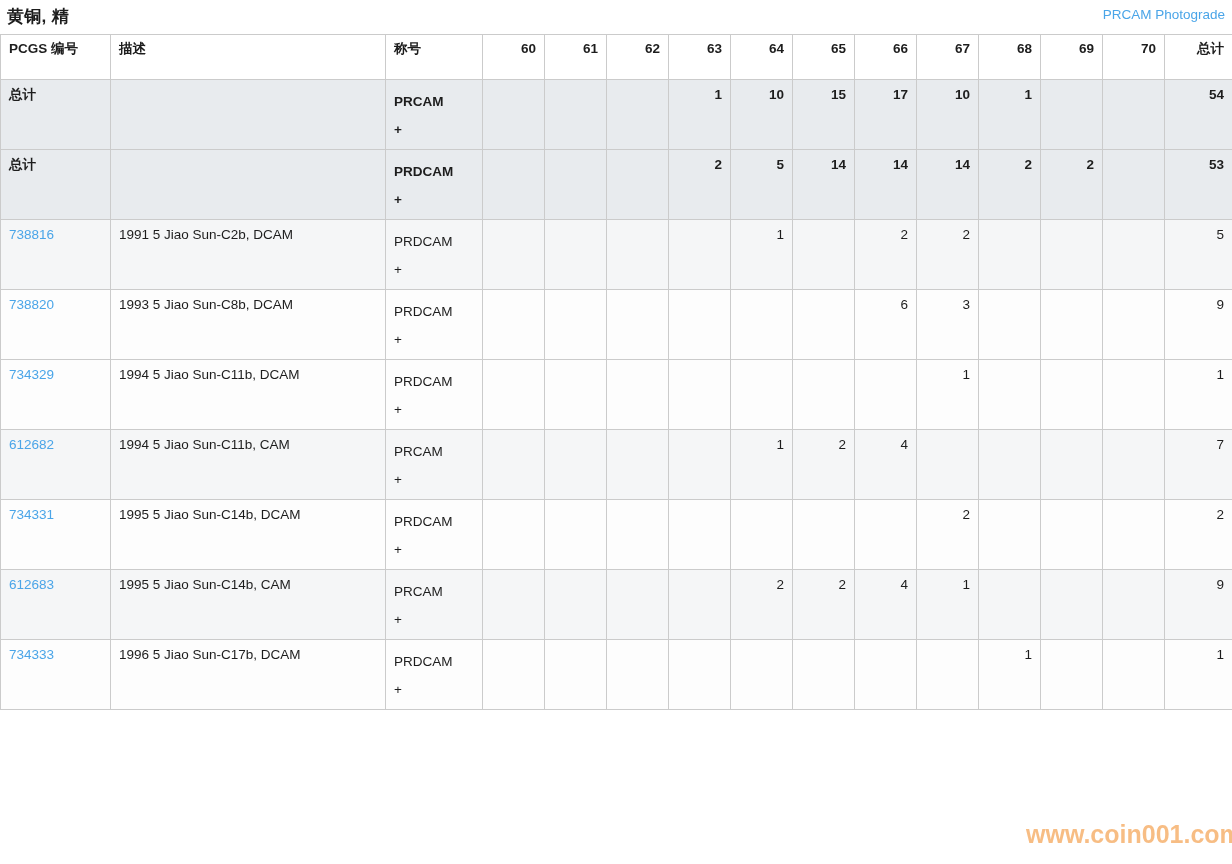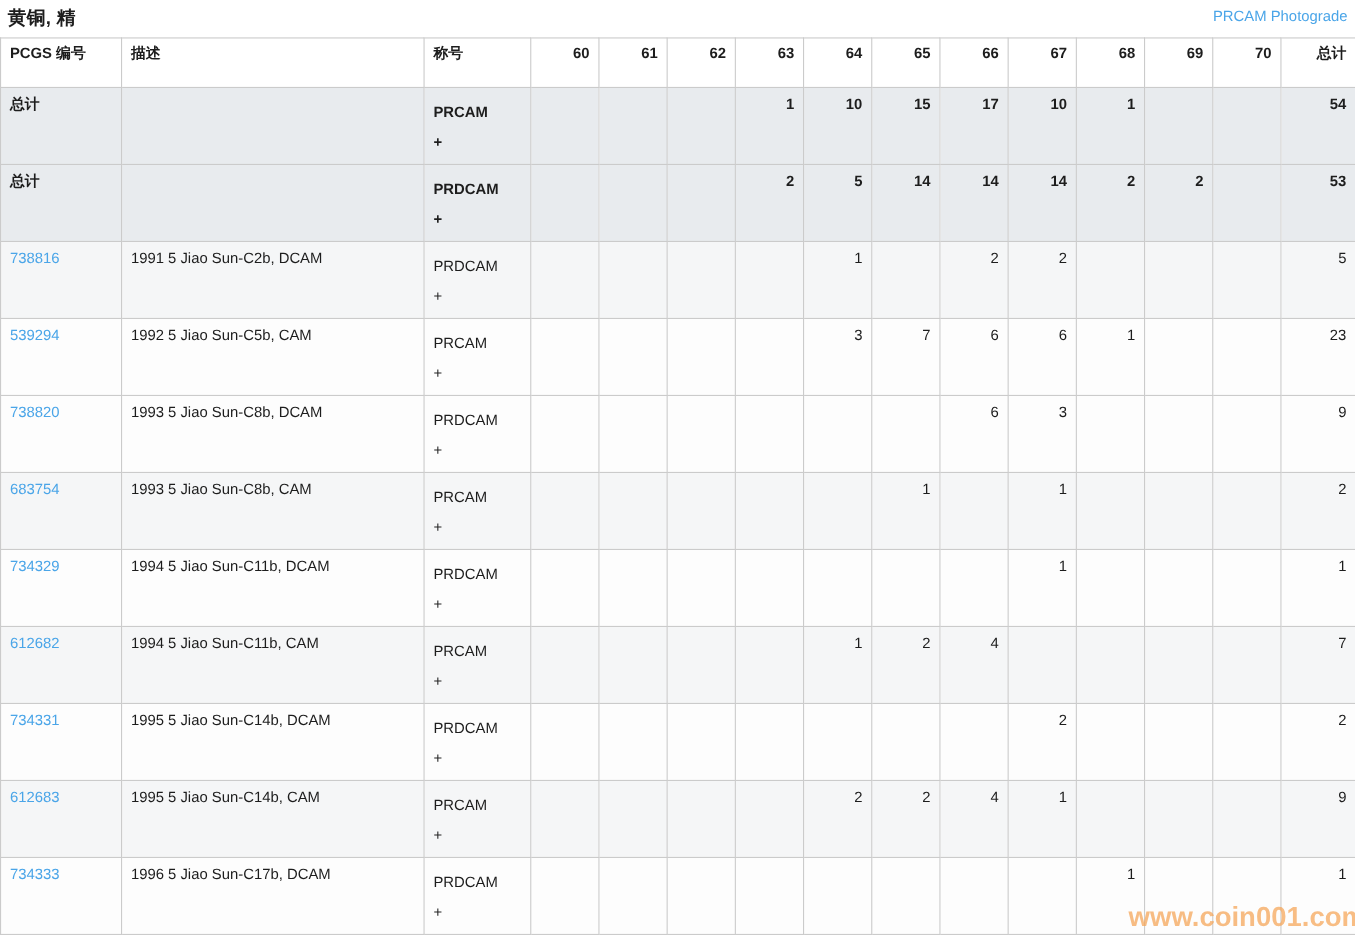--- a/index.html
+++ b/index.html
@@ -166,72 +166,36 @@
         <td class="num">1</td>
         <td class="num"></td>
         <td class="num">2</td>
         <td class="num">2</td>
         <td class="num"></td>
         <td class="num"></td>
         <td class="num"></td>
         <td class="num">5</td>
       </tr>
       <tr class="coin-row plain">
-        <td><a class="pcgs-link">539294</a></td>
-        <td>1992 5 Jiao Sun-C5b, CAM</td>
-        <td class="desig">PRCAM
-+</td>
-        <td class="num"></td>
-        <td class="num"></td>
-        <td class="num"></td>
-        <td class="num"></td>
-        <td class="num">3</td>
-        <td class="num">7</td>
-        <td class="num">6</td>
-        <td class="num">6</td>
-        <td class="num">1</td>
-        <td class="num"></td>
-        <td class="num"></td>
-        <td class="num">23</td>
-      </tr>
-      <tr class="coin-row plain">
         <td><a class="pcgs-link">738820</a></td>
         <td>1993 5 Jiao Sun-C8b, DCAM</td>
         <td class="desig">PRDCAM
 +</td>
         <td class="num"></td>
         <td class="num"></td>
         <td class="num"></td>
         <td class="num"></td>
         <td class="num"></td>
         <td class="num"></td>
         <td class="num">6</td>
         <td class="num">3</td>
         <td class="num"></td>
         <td class="num"></td>
         <td class="num"></td>
         <td class="num">9</td>
-      </tr>
-      <tr class="coin-row stripe">
-        <td><a class="pcgs-link">683754</a></td>
-        <td>1993 5 Jiao Sun-C8b, CAM</td>
-        <td class="desig">PRCAM
-+</td>
-        <td class="num"></td>
-        <td class="num"></td>
-        <td class="num"></td>
-        <td class="num"></td>
-        <td class="num"></td>
-        <td class="num">1</td>
-        <td class="num"></td>
-        <td class="num">1</td>
-        <td class="num"></td>
-        <td class="num"></td>
-        <td class="num"></td>
-        <td class="num">2</td>
       </tr>
       <tr class="coin-row plain">
         <td><a class="pcgs-link">734329</a></td>
         <td>1994 5 Jiao Sun-C11b, DCAM</td>
         <td class="desig">PRDCAM
 +</td>
         <td class="num"></td>
         <td class="num"></td>
         <td class="num"></td>
         <td class="num"></td>

